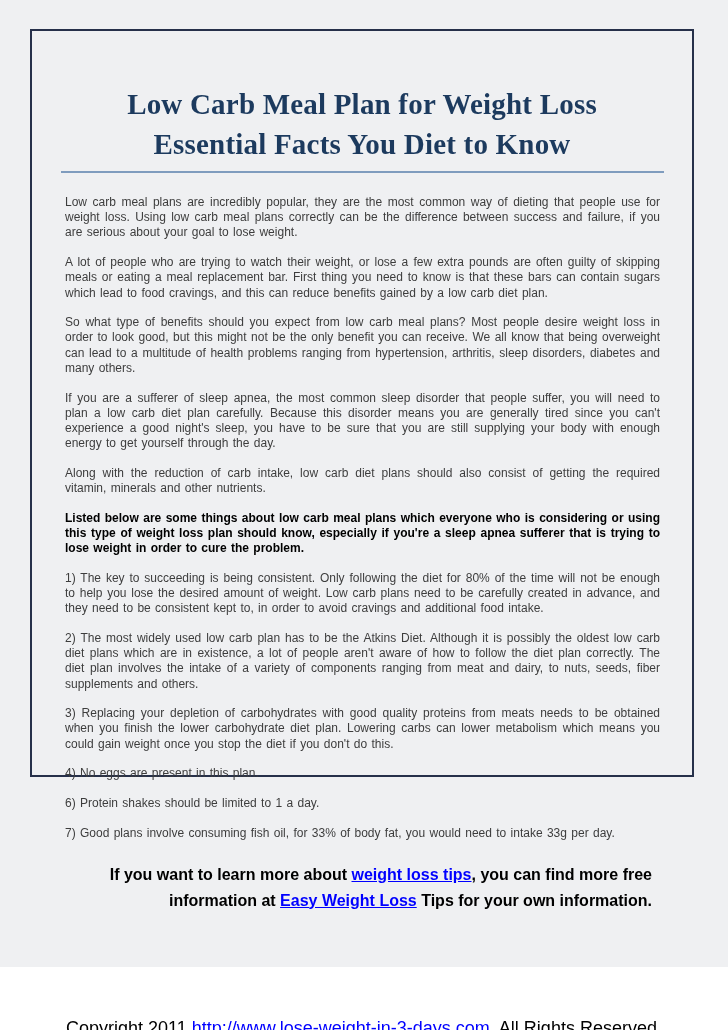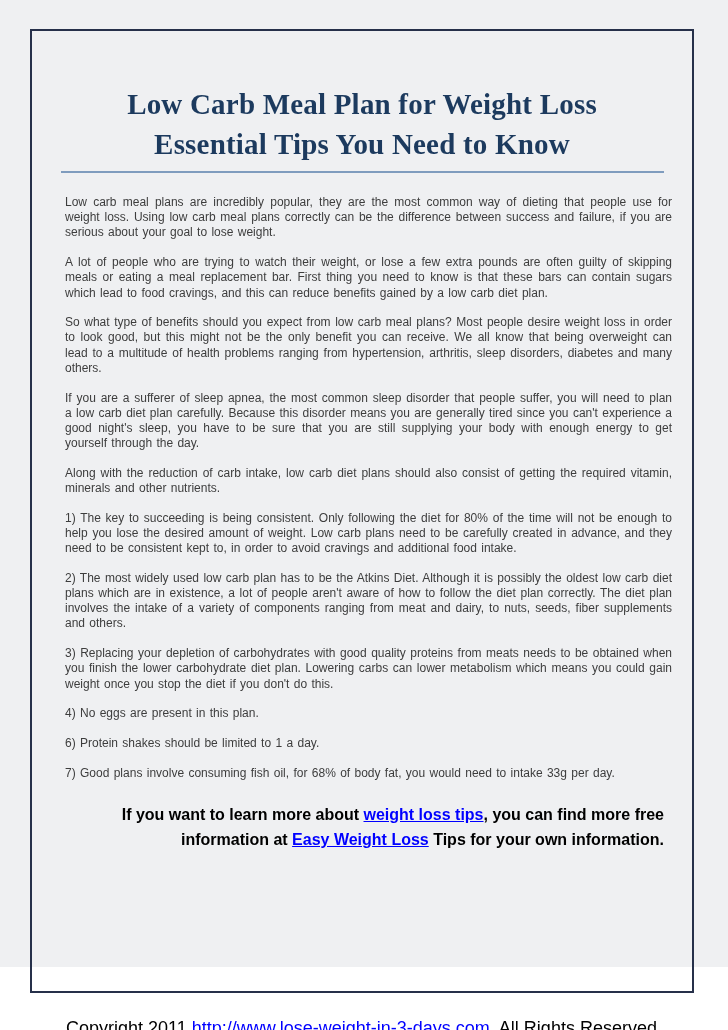--- a/index.html
+++ b/index.html
@@ -12,40 +12,40 @@
   }
   .gray-bg {
     position: absolute;
     top: 0; left: 0;
     width: 728px; height: 967px;
     background: #eff0f2;
   }
   .page-frame {
     position: absolute;
     top: 29px; left: 30px;
-    width: 664px; height: 964px;
+    width: 664px; height: 748px;
     border: 2px solid #26304a;
   }
   .doc-title {
     margin: 53px 18px 0 18px;
     text-align: center;
     font-family: "Liberation Serif", serif;
     font-weight: bold;
     font-size: 29px;
     line-height: 40px;
     color: #1c3a5e;
     letter-spacing: 0.2px;
   }
   .title-rule {
     border: none;
     border-top: 2px solid #7f9cbe;
     margin: 7px 28px 0 29px;
   }
   .content {
-    padding: 22px 20px 0 33px;
+    padding: 22px 32px 0 33px;
   }
   .content p {
     font-size: 12px;
     line-height: 15.2px;
     color: #3d3d3d;
     text-align: justify;
     margin-bottom: 14.5px;
     word-spacing: 1px;
   }
   .content p.bold-para {
@@ -77,33 +77,34 @@
     color: #0000ff;
     text-decoration: underline;
   }
 </style>
 </head>
 <body>
 
 <div class="gray-bg"></div>
 
 <div class="page-frame">
-  <h1 class="doc-title"><span>Low Carb Meal Plan for Weight Loss</span><br><span>Essential Tips You Need to Know</span></h1>
+  <h1 class="doc-title"><span>Low Carb Meal Plan for Weight Loss</span><br><span>Essential Facts You Diet to Know</span></h1>
   <hr class="title-rule">
 
   <div class="content">
     <p>Low carb meal plans are incredibly popular, they are the most common way of dieting that people use for weight loss. Using low carb meal plans correctly can be the difference between success and failure, if you are serious about your goal to lose weight.</p>
     <p>A lot of people who are trying to watch their weight, or lose a few extra pounds are often guilty of skipping meals or eating a meal replacement bar. First thing you need to know is that these bars can contain sugars which lead to food cravings, and this can reduce benefits gained by a low carb diet plan.</p>
     <p>So what type of benefits should you expect from low carb meal plans? Most people desire weight loss in order to look good, but this might not be the only benefit you can receive. We all know that being overweight can lead to a multitude of health problems ranging from hypertension, arthritis, sleep disorders, diabetes and many others.</p>
     <p>If you are a sufferer of sleep apnea, the most common sleep disorder that people suffer, you will need to plan a low carb diet plan carefully. Because this disorder means you are generally tired since you can't experience a good night's sleep, you have to be sure that you are still supplying your body with enough energy to get yourself through the day.</p>
     <p>Along with the reduction of carb intake, low carb diet plans should also consist of getting the required vitamin, minerals and other nutrients.</p>
+    <p class="bold-para">Listed below are some things about low carb meal plans which everyone who is considering or using this type of weight loss plan should know, especially if you're a sleep apnea sufferer that is trying to lose weight in order to cure the problem.</p>
     <p>1) The key to succeeding is being consistent. Only following the diet for 80% of the time will not be enough to help you lose the desired amount of weight. Low carb plans need to be carefully created in advance, and they need to be consistent kept to, in order to avoid cravings and additional food intake.</p>
     <p>2) The most widely used low carb plan has to be the Atkins Diet. Although it is possibly the oldest low carb diet plans which are in existence, a lot of people aren't aware of how to follow the diet plan correctly. The diet plan involves the intake of a variety of components ranging from meat and dairy, to nuts, seeds, fiber supplements and others.</p>
     <p>3) Replacing your depletion of carbohydrates with good quality proteins from meats needs to be obtained when you finish the lower carbohydrate diet plan. Lowering carbs can lower metabolism which means you could gain weight once you stop the diet if you don't do this.</p>
     <p>4) No eggs are present in this plan.</p>
     <p>6) Protein shakes should be limited to 1 a day.</p>
-    <p>7) Good plans involve consuming fish oil, for 68% of body fat, you would need to intake 33g per day.</p>
+    <p>7) Good plans involve consuming fish oil, for 33% of body fat, you would need to intake 33g per day.</p>
 
     <div class="cta"><span>If you want to learn more about </span><a href="#">weight loss tips</a><span>, you can find more free information at </span><a href="#">Easy Weight Loss</a><span> Tips for your own information.</span></div>
   </div>
 </div>
 
 <div class="footer"><span>Copyright 2011 </span><a href="#">http://www.lose-weight-in-3-days.com</a><span>  All Rights Reserved</span></div>
 
 </body></html>

